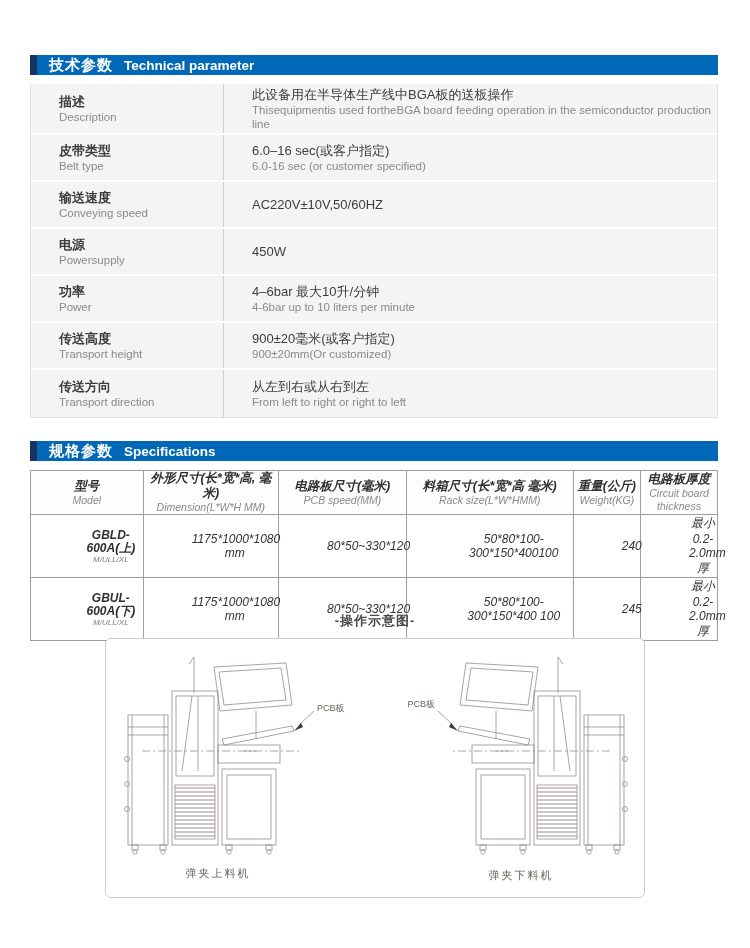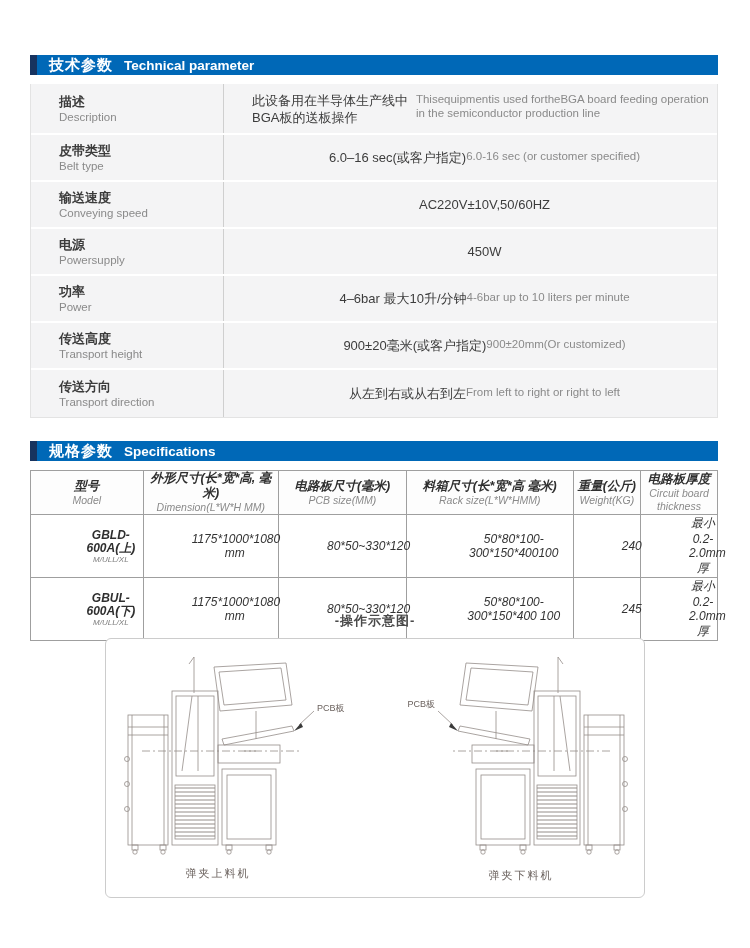--- a/index.html
+++ b/index.html
@@ -16,21 +16,21 @@
 
   
   .tech { position:absolute; left:30px; top:84px; width:688px;
           border:1px solid #e3e3e3; border-top:none; background:#fff; }
   .trow { display:flex; align-items:center; background:var(--rowbg,#f4f4f5);
           height:47px; border-bottom:2px solid #ffffff; }
   .trow:last-child { border-bottom:none; }
   .tlabel { width:193px; flex:0 0 193px; padding-left:28px; align-self:stretch;
             display:flex; flex-direction:column; justify-content:center;
             border-right:1px solid #cfcfcf; }
-  .tvalue { flex:1; padding-left:28px; display:flex; flex-direction:row; justify-content:center; }
+  .tvalue { flex:1; padding-left:28px; display:flex; flex-direction:column; justify-content:center; }
   .zh { font-size:13px; font-weight:bold; color:#3c3c3c; line-height:16px; }
   .en { font-size:11.5px; color:#8a8a8a; line-height:14px; }
   .v-zh { font-size:13px; color:#3c3c3c; line-height:17px; }
   .v-en { font-size:11.5px; color:#8a8a8a; line-height:14px; }
   .v-en:empty { display:none; }
 
   
   .spec-table { position:absolute; left:30px; top:470px; width:688px;
                 border-collapse:collapse; table-layout:fixed; background:#fff;font-style:italic; }
   .spec-table th, .spec-table td { border:1px solid #9f9f9f; text-align:center; vertical-align:middle; }
@@ -147,21 +147,21 @@
         <th class="c-model">
           <span class="h-zh">型号</span>
           <span class="h-en">Model</span>
         </th>
         <th class="c-dim">
           <span class="h-zh">外形尺寸(长*宽*高, 毫米)</span>
           <span class="h-en">Dimension(L*W*H MM)</span>
         </th>
         <th class="c-pcb">
           <span class="h-zh">电路板尺寸(毫米)</span>
-          <span class="h-en">PCB size(MM)</span>
+          <span class="h-en">PCB speed(MM)</span>
         </th>
         <th class="c-rack">
           <span class="h-zh">料箱尺寸(长*宽*高 毫米)</span>
           <span class="h-en">Rack size(L*W*HMM)</span>
         </th>
         <th class="c-wgt">
           <span class="h-zh">重量(公斤)</span>
           <span class="h-en">Weight(KG)</span>
         </th>
         <th class="c-thk">

